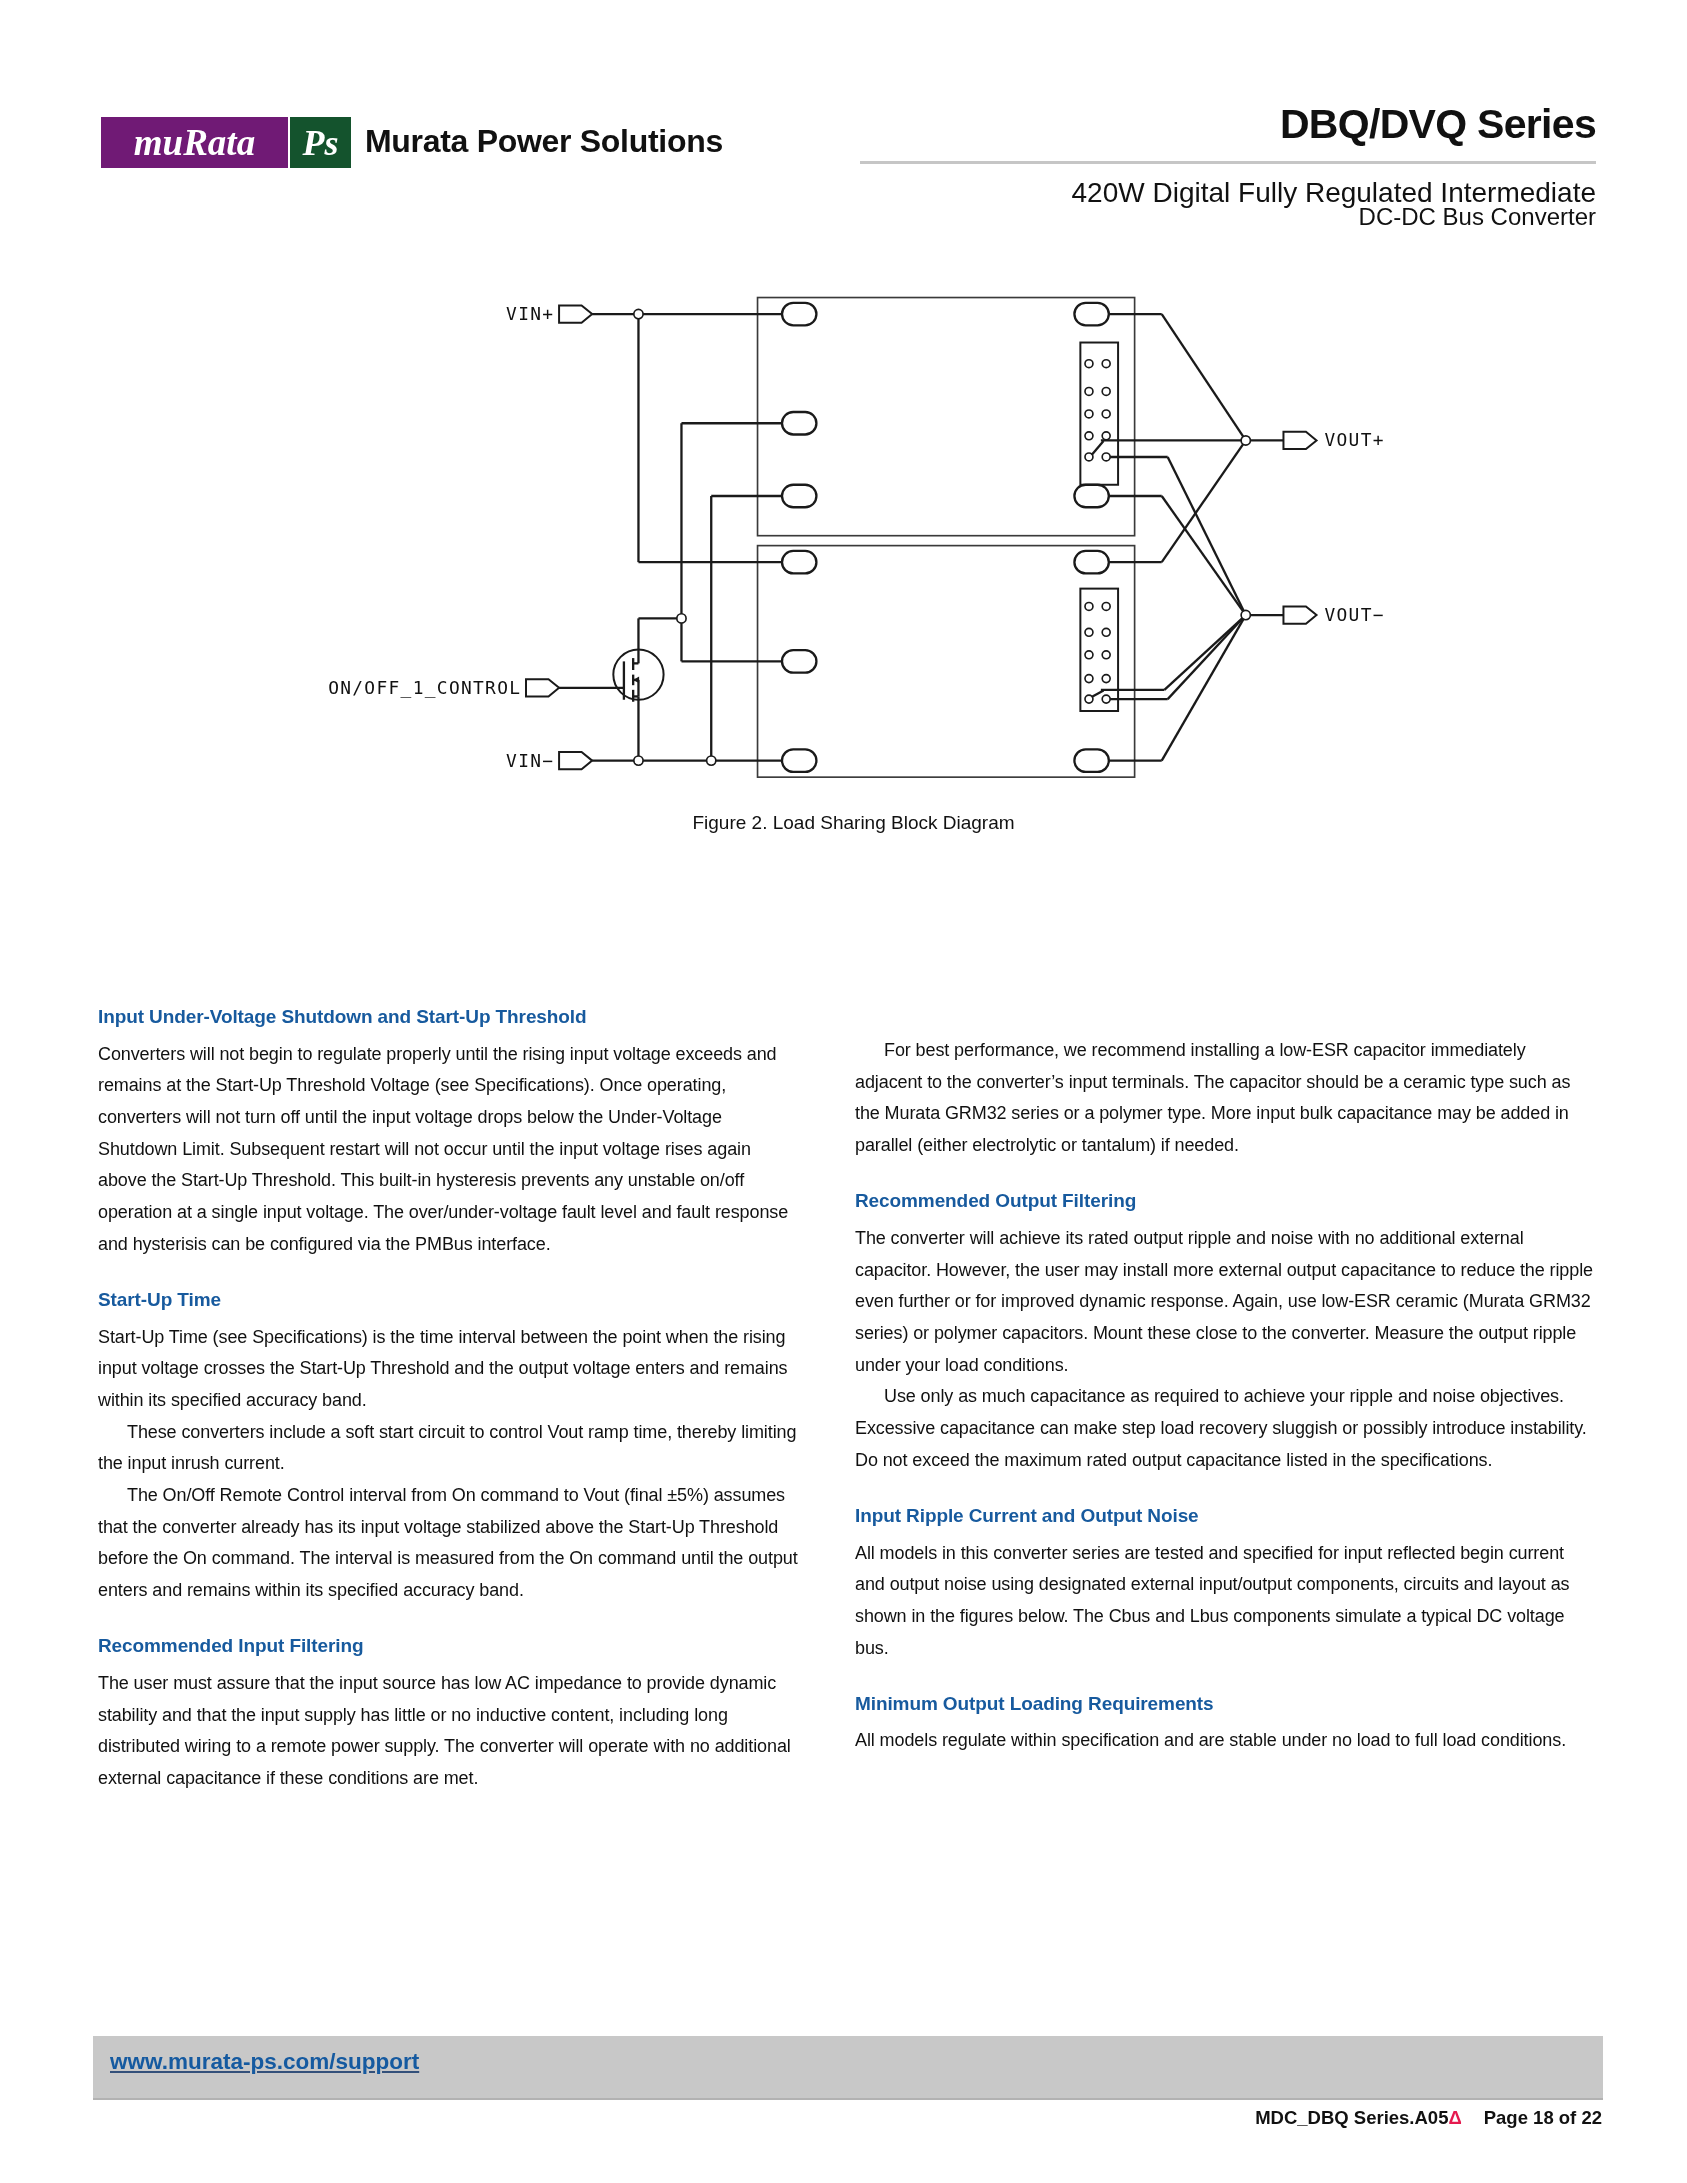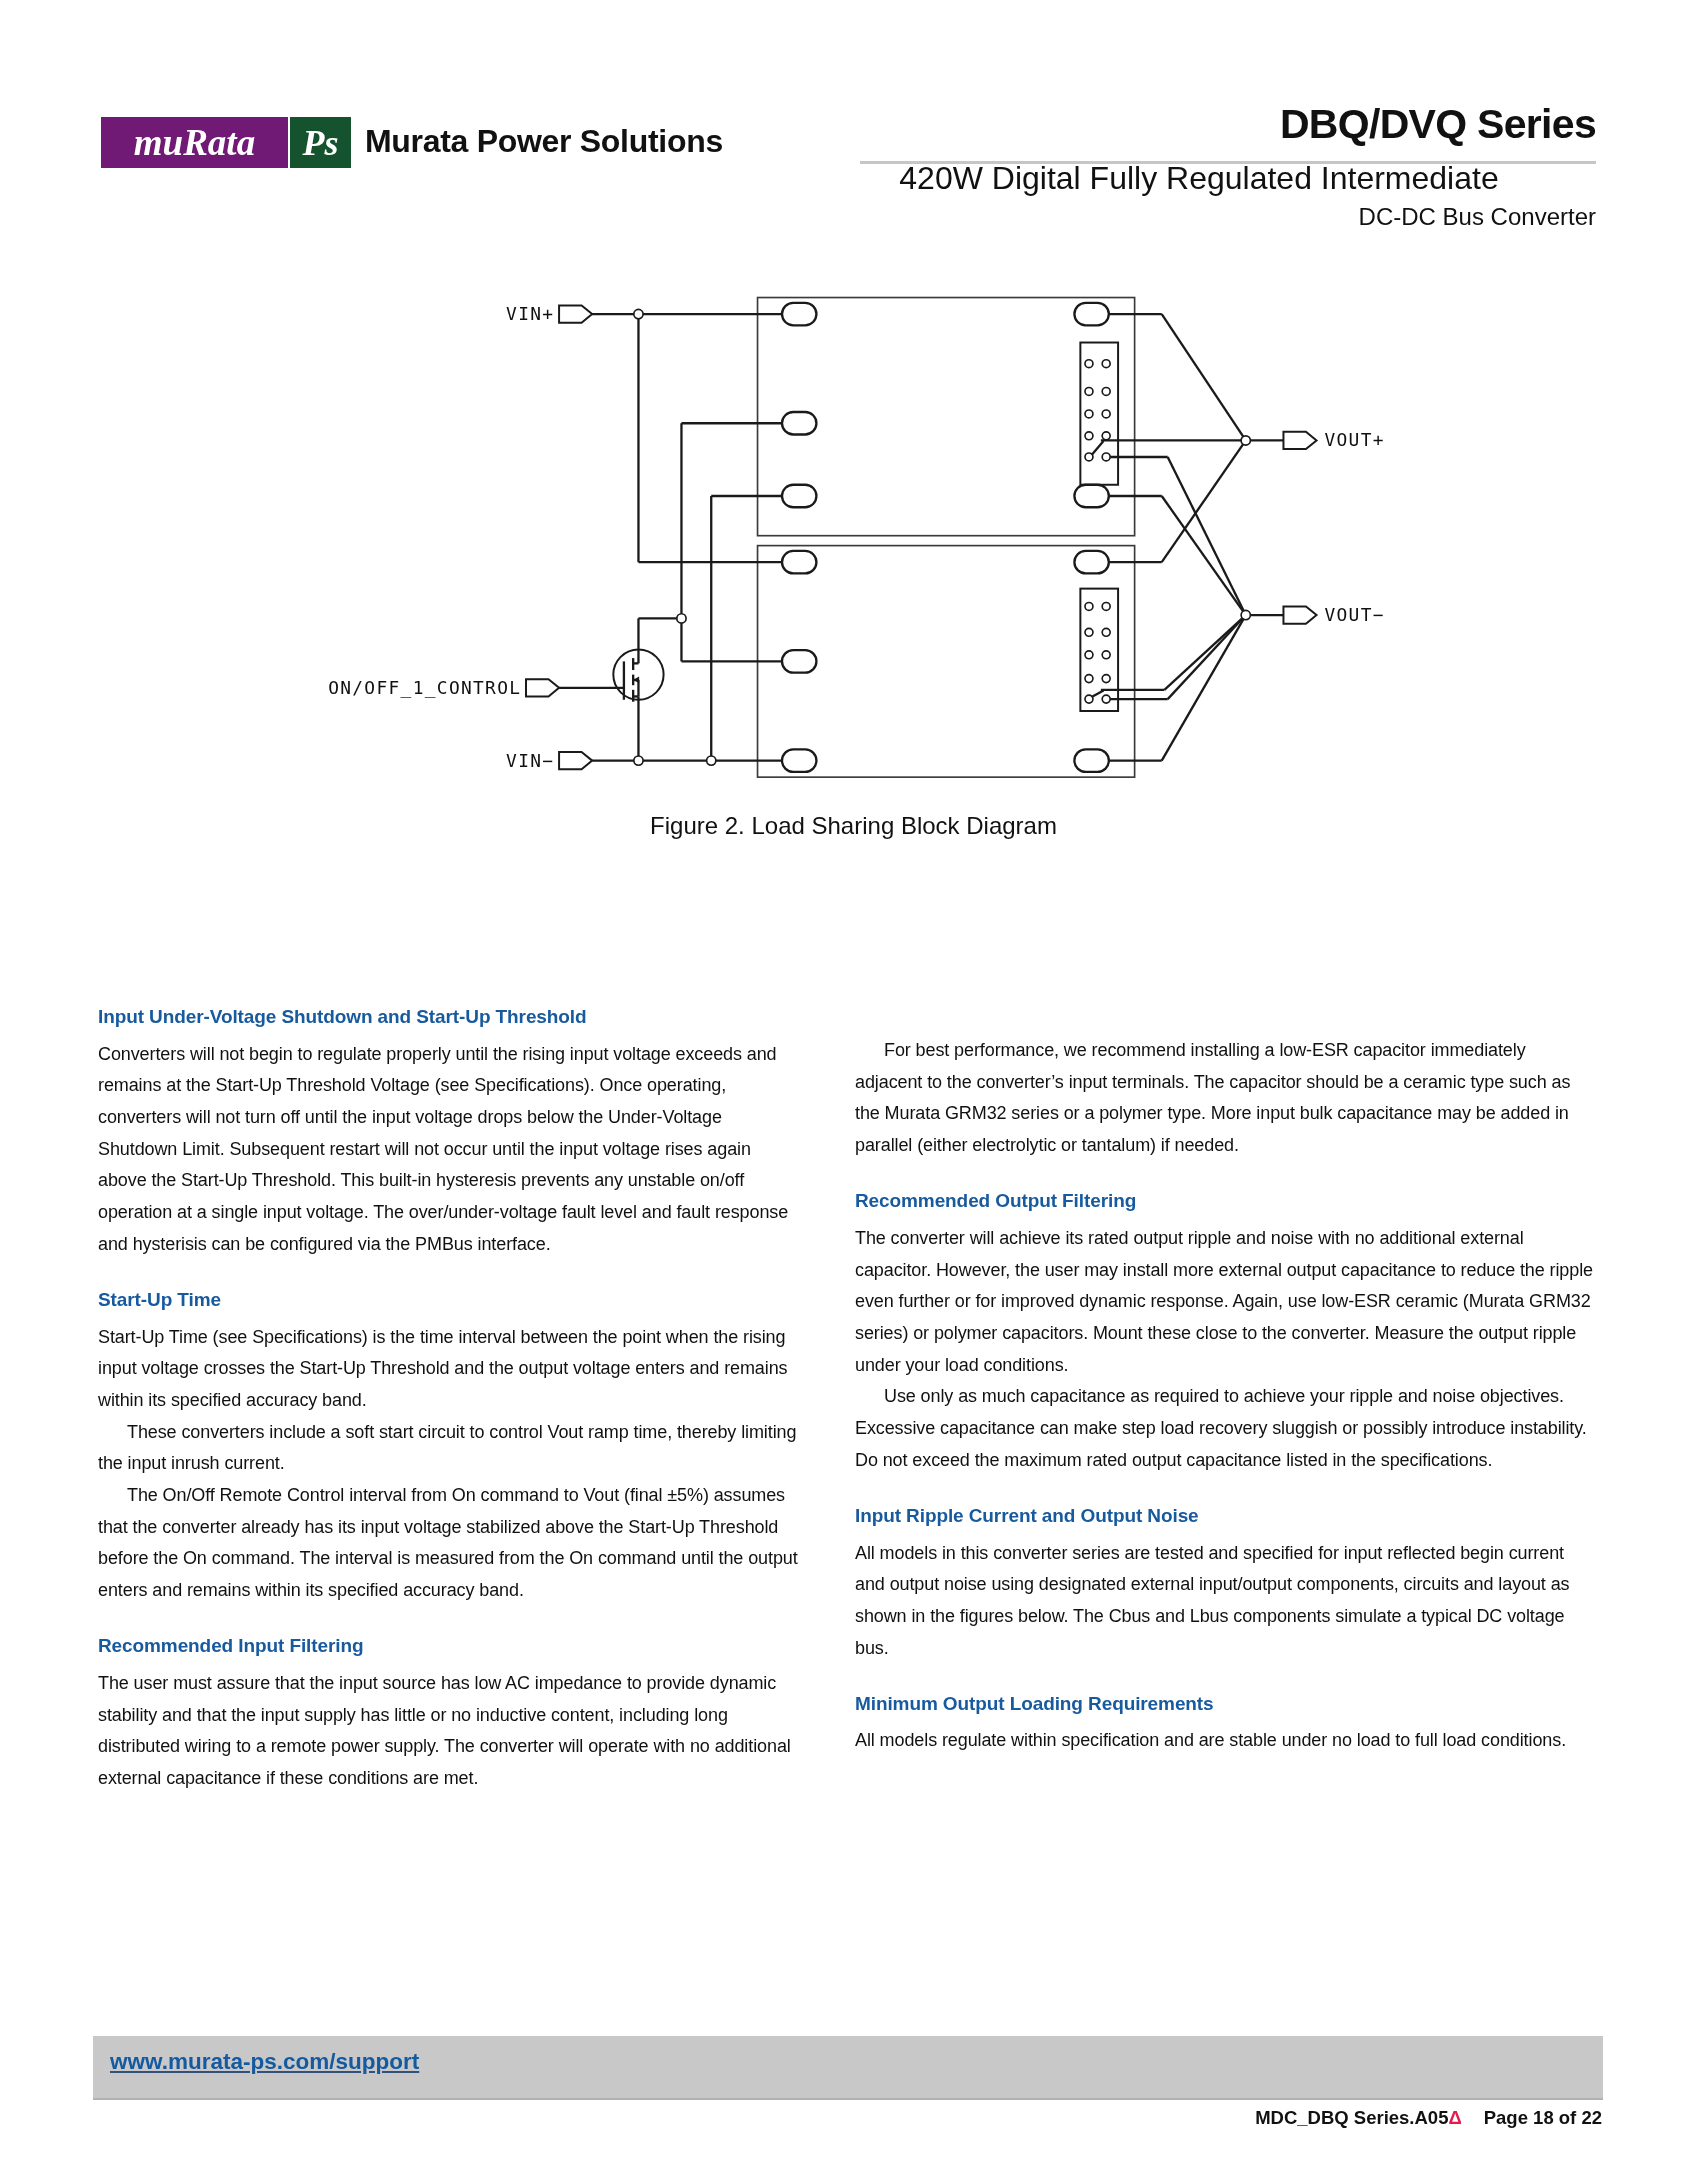--- a/index.html
+++ b/index.html
@@ -22,36 +22,36 @@
   .company-name {
     position:absolute; left:365px; top:123px; font-size:32px; font-weight:bold; letter-spacing:-0.3px;
   }
   .series-title {
     position:absolute; right:91px; top:101px; width:794px; text-align:right;
     font-size:41px; font-weight:bold; letter-spacing:-0.7px;
   }
   .header-rule {
     position:absolute; left:860px; top:161px; width:736px; height:3.3px; background:#c6c6c6;
   }
-  .subtitle1 { position:absolute; right:91px; top:160px; width:794px; text-align:center; font-size:32px; }
+  .subtitle1 { position:absolute; right:91px; top:177px; width:794px; text-align:right; font-size:28px; }
   .subtitle2 { position:absolute; right:91px; top:203px; width:794px; text-align:right; font-size:24px; }
 
   
   .diagram-wrap { position:absolute; left:172px; top:281px; width:1224px; height:516px; }
   .diagram-wrap svg { width:100%; height:100%; }
   .dg-wire   { stroke:#1a1a1a; stroke-width:3.5; fill:none; }
   .dg-block  { stroke:#3a3a3a; stroke-width:2.5; fill:none; }
   .dg-conn   { stroke:#1a1a1a; stroke-width:3; fill:none; }
   .dg-oval   { stroke:#1a1a1a; stroke-width:3.5; fill:#ffffff; }
   .dg-pin    { stroke:#1a1a1a; stroke-width:2.5; fill:#ffffff; }
   .dg-junc   { stroke:#1a1a1a; stroke-width:2.5; fill:#ffffff; }
   .dg-flag   { stroke:#1a1a1a; stroke-width:3; fill:#ffffff; }
   .dg-text   { font-family:"DejaVu Sans Mono", monospace; font-size:27px; letter-spacing:2px; fill:#111; }
   .fig-caption {
-    position:absolute; left:0; top:812px; width:1687px; text-align:center; font-size:24px; color:#111;padding-left:20px;
+    position:absolute; left:0; top:812px; width:1687px; text-align:center; font-size:19px; color:#111;padding-left:20px;
   }
 
   
   .col { position:absolute; top:1000px; font-size:18px; line-height:1.76; letter-spacing:-0.1px; }
   .col-left  { left:98px;  width:705px; }
   .col-right { left:855px; width:740px; }
   .sec { margin-bottom:22.5px; }
   .sec-heading { color:#175a9e; font-size:19px; font-weight:bold; margin-bottom:5.3px; letter-spacing:-0.1px; }
   .para { }
   .para + .para { text-indent:29px; }

